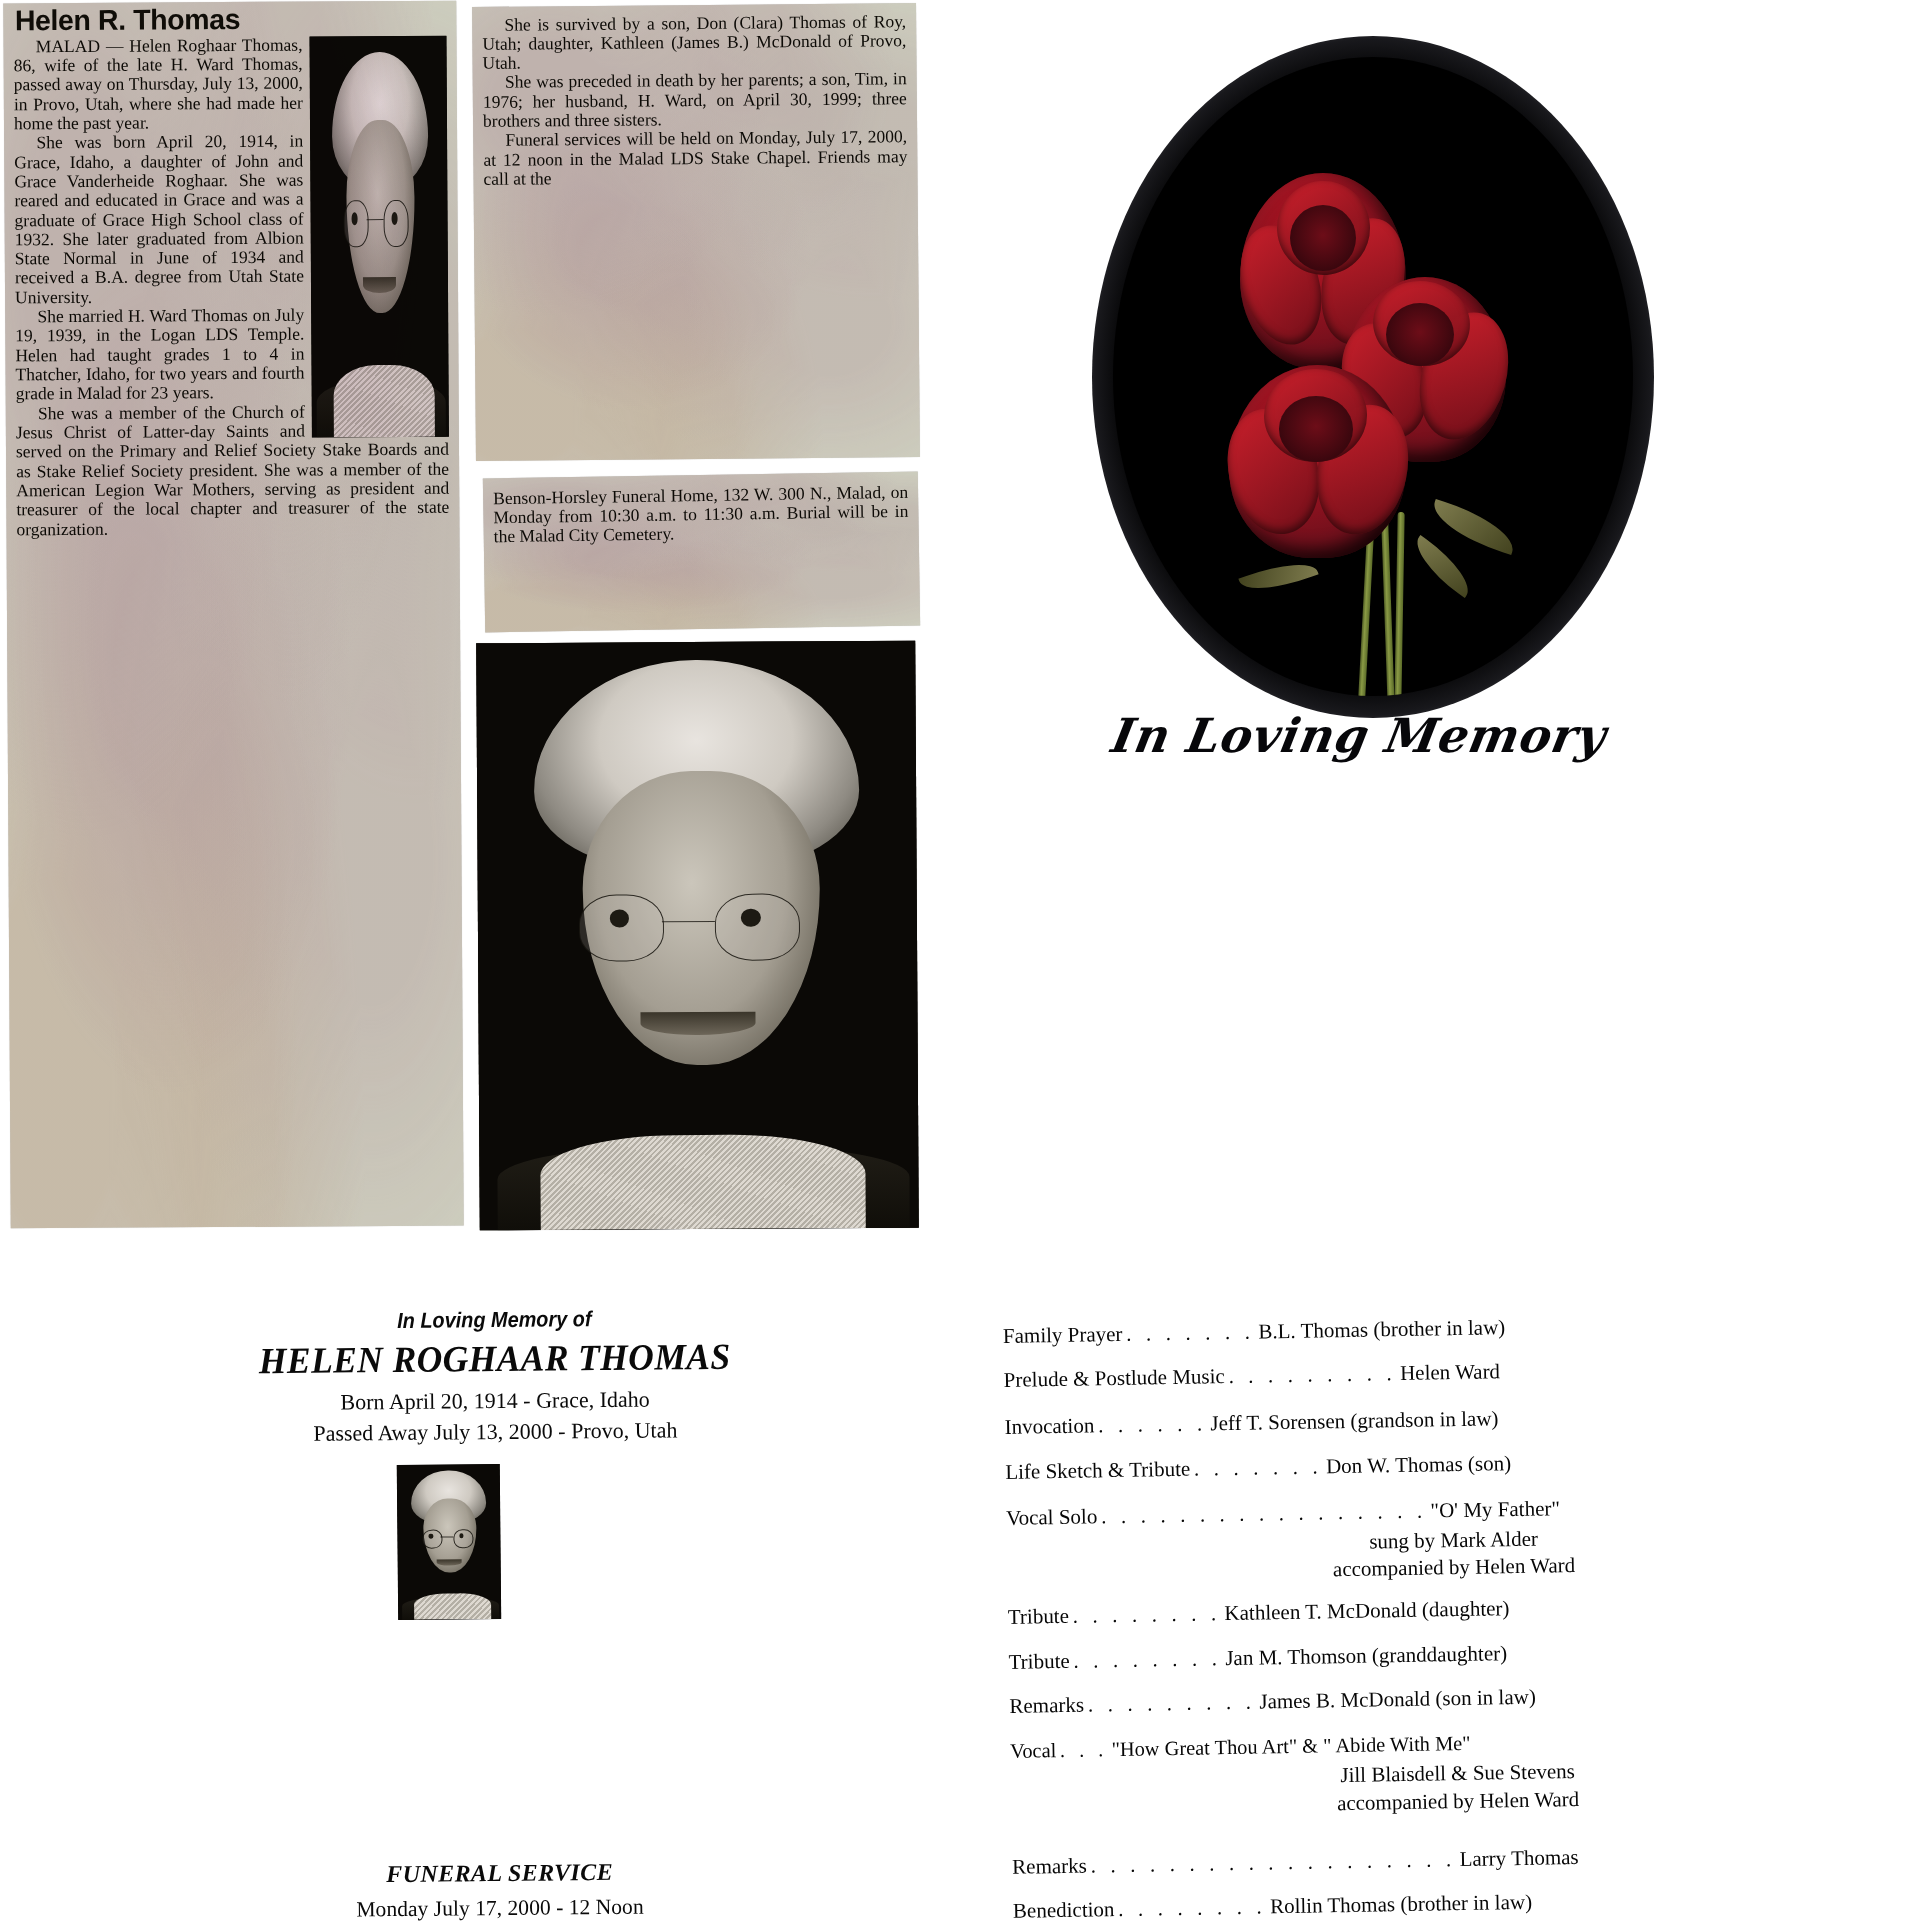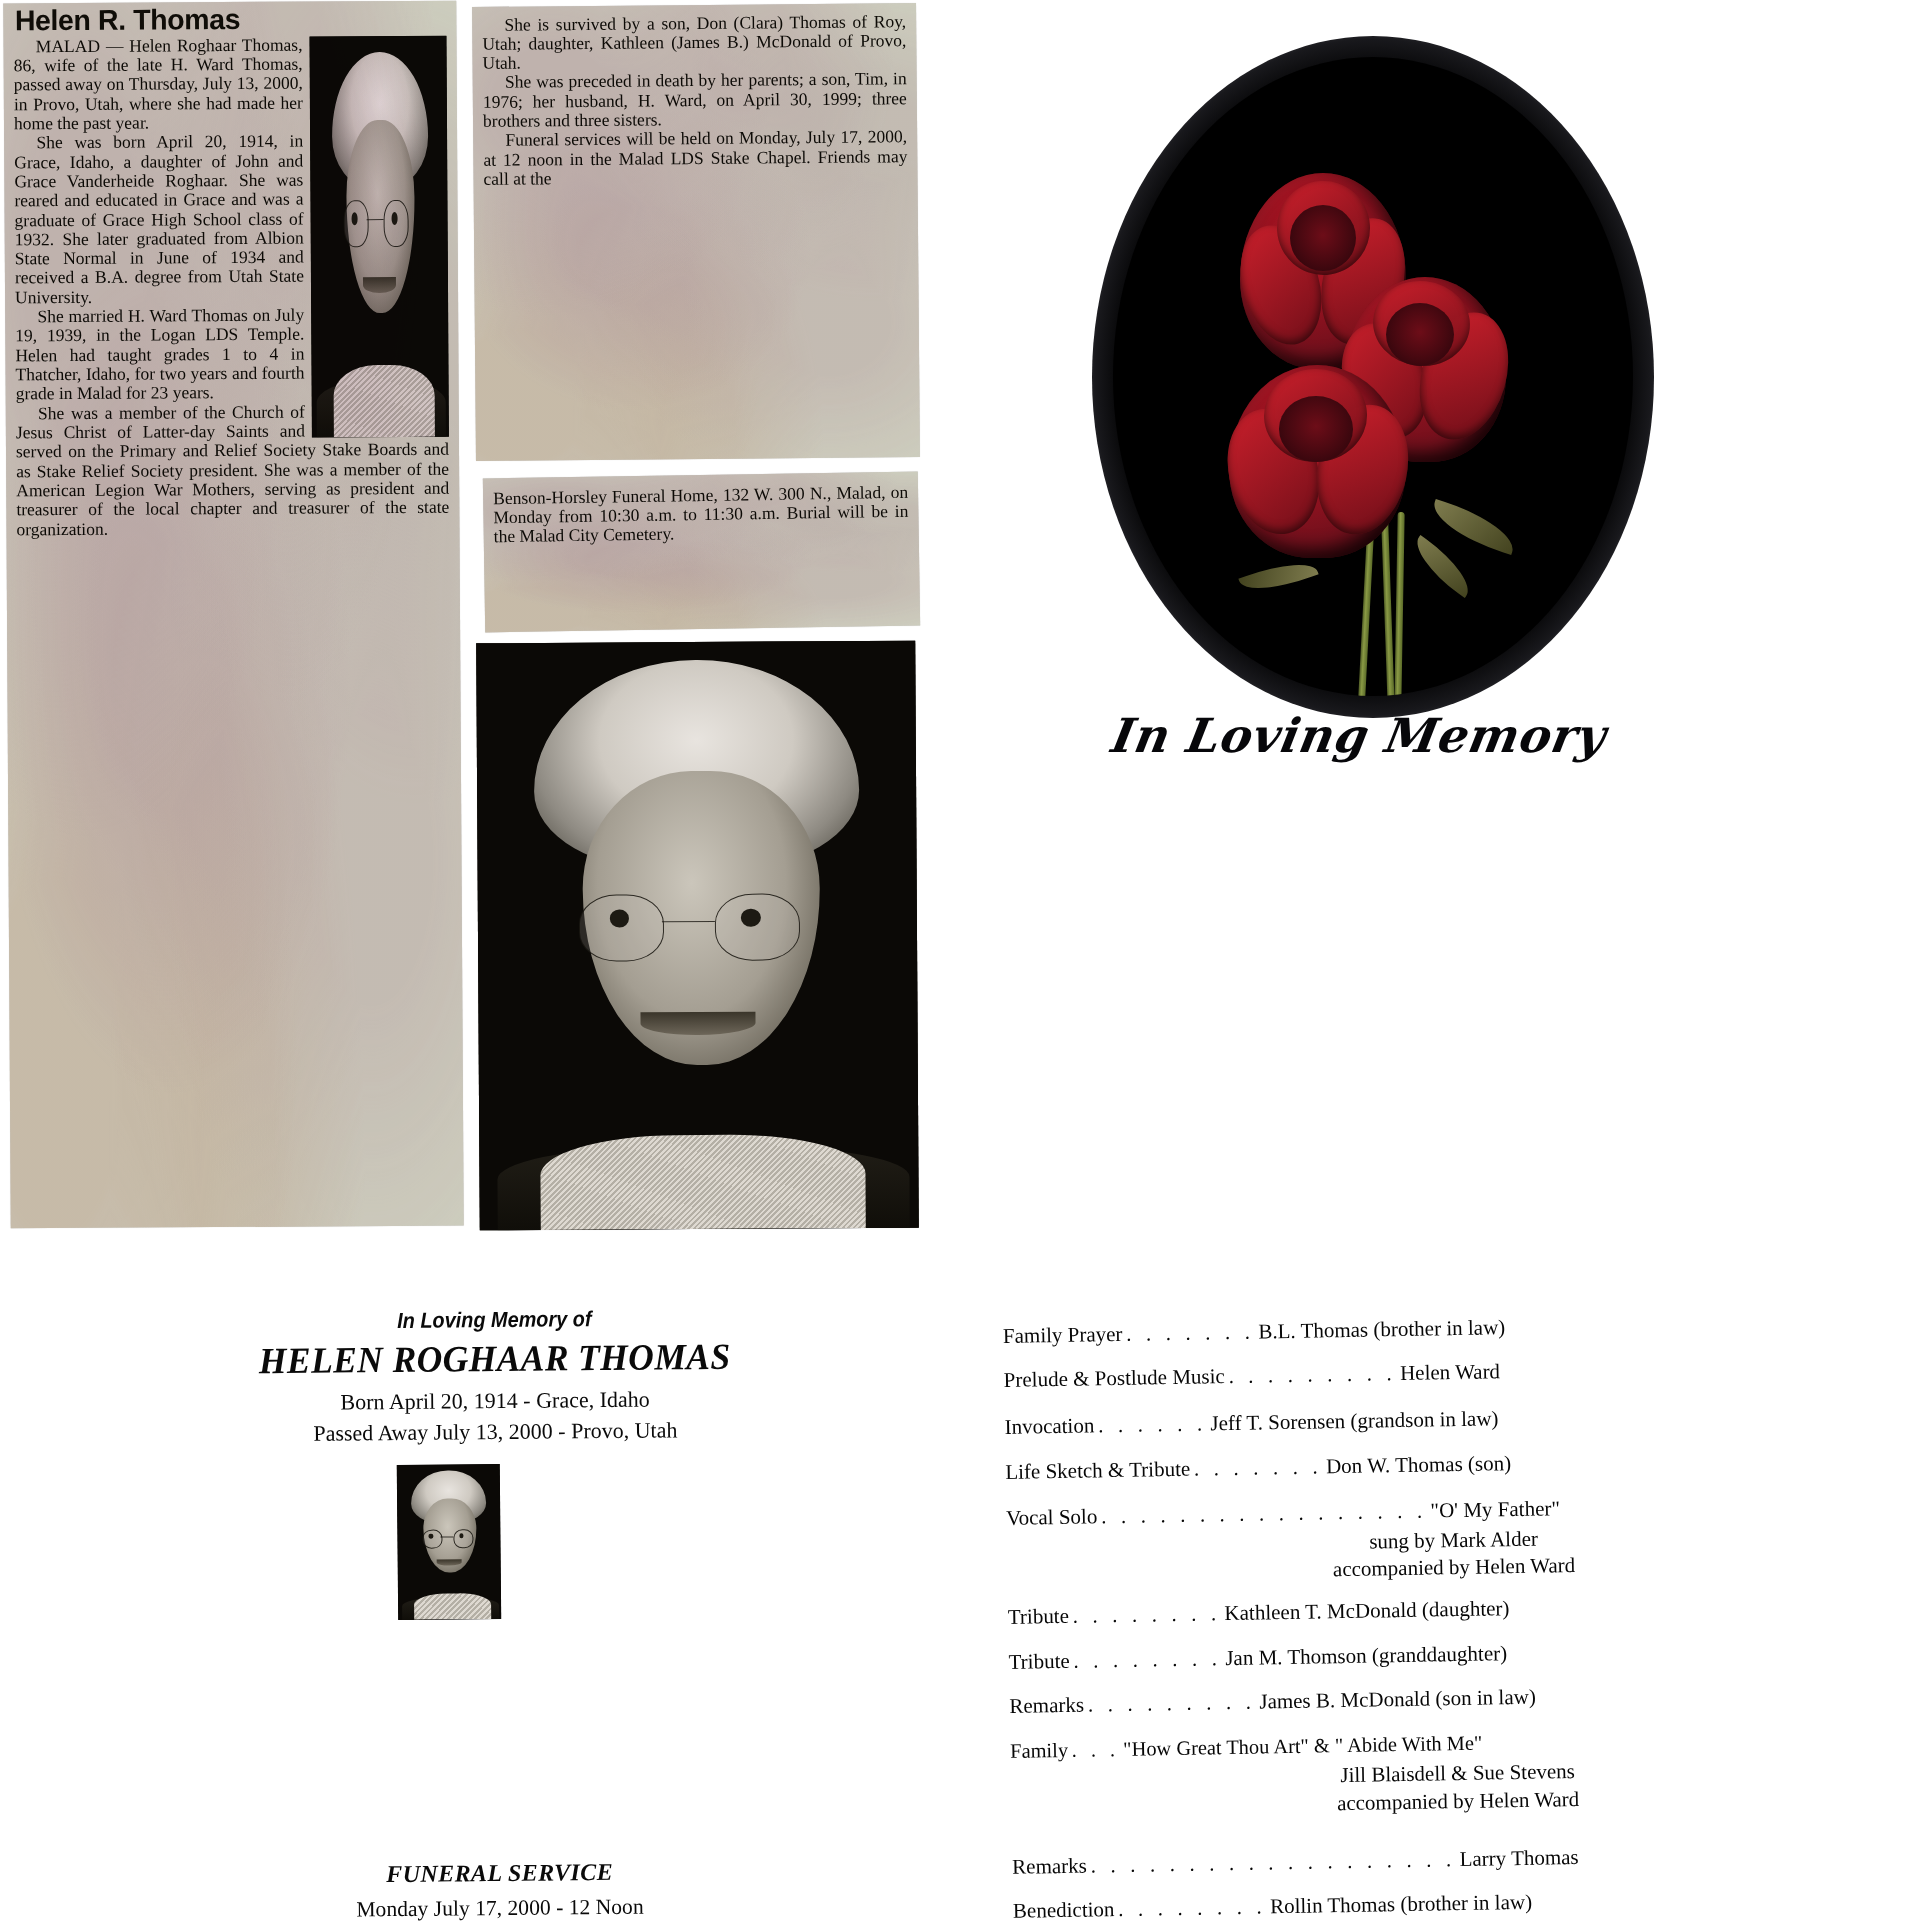--- a/index.html
+++ b/index.html
@@ -383,21 +383,21 @@
       <div class="ord" style="top:227px"><span>Vocal Solo</span><span class="lead">. . . . . . . . . . . . . . . . .</span><span>"O' My Father"</span></div>
       <div class="credit" style="top:257px">sung by Mark Alder</div>
       <div class="credit" style="top:284px">accompanied by Helen Ward</div>
 
       <div class="ord" style="top:326px"><span>Tribute</span><span class="lead">. . . . . . . .</span><span>Kathleen T. McDonald  (daughter)</span></div>
 
       <div class="ord" style="top:371px"><span>Tribute</span><span class="lead">. . . . . . . .</span><span>Jan M. Thomson  (granddaughter)</span></div>
 
       <div class="ord" style="top:415px"><span>Remarks</span><span class="lead">. . . . . . . . .</span><span>James B. McDonald  (son in law)</span></div>
 
-      <div class="ord" style="top:461px;font-size:20.4px"><span>Family</span><span class="lead">. . .</span><span>"How Great Thou Art" &amp; " Abide With Me"</span></div>
+      <div class="ord" style="top:461px;font-size:20.4px"><span>Vocal</span><span class="lead">. . .</span><span>"How Great Thou Art" &amp; " Abide With Me"</span></div>
       <div class="credit" style="top:490px">Jill Blaisdell &amp; Sue Stevens</div>
       <div class="credit" style="top:518px">accompanied by Helen Ward</div>
 
       <div class="ord" style="top:576px"><span>Remarks</span><span class="lead">. . . . . . . . . . . . . . . . . . .</span><span>Larry Thomas</span></div>
 
       <div class="ord" style="top:620px"><span>Benediction</span><span class="lead">. . . . . . . .</span><span>Rollin Thomas  (brother in law)</span></div>
 
     </div>
   </div>
 

